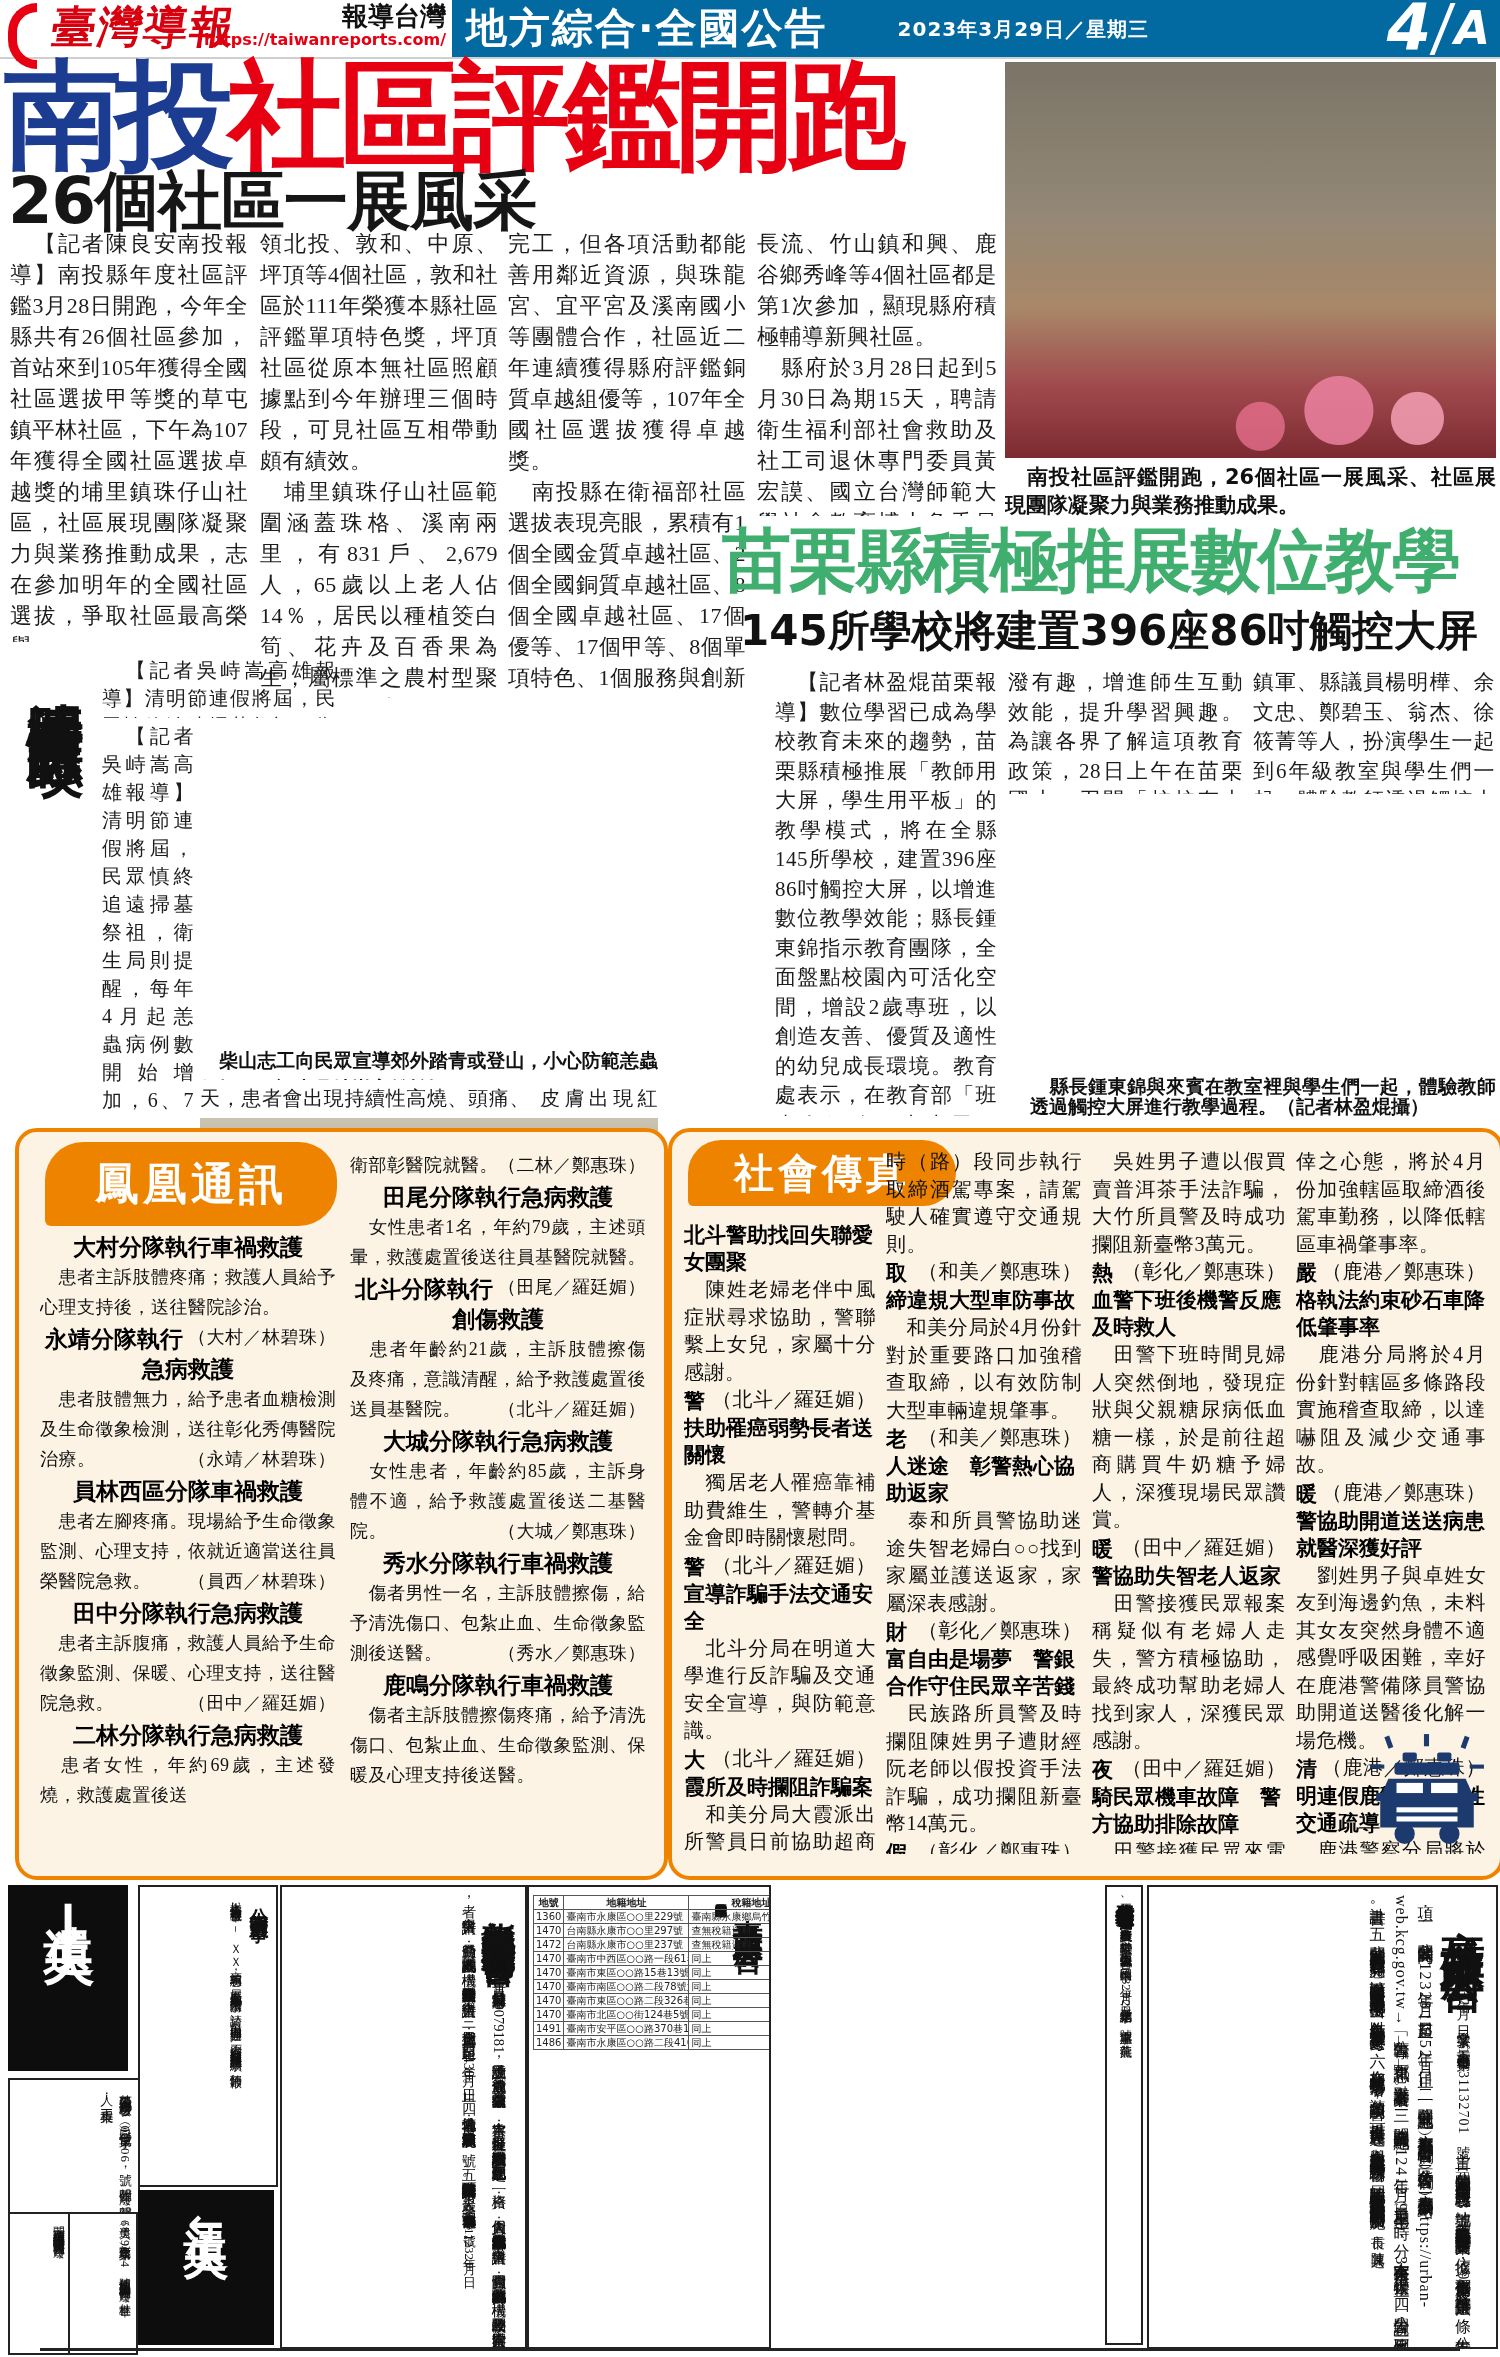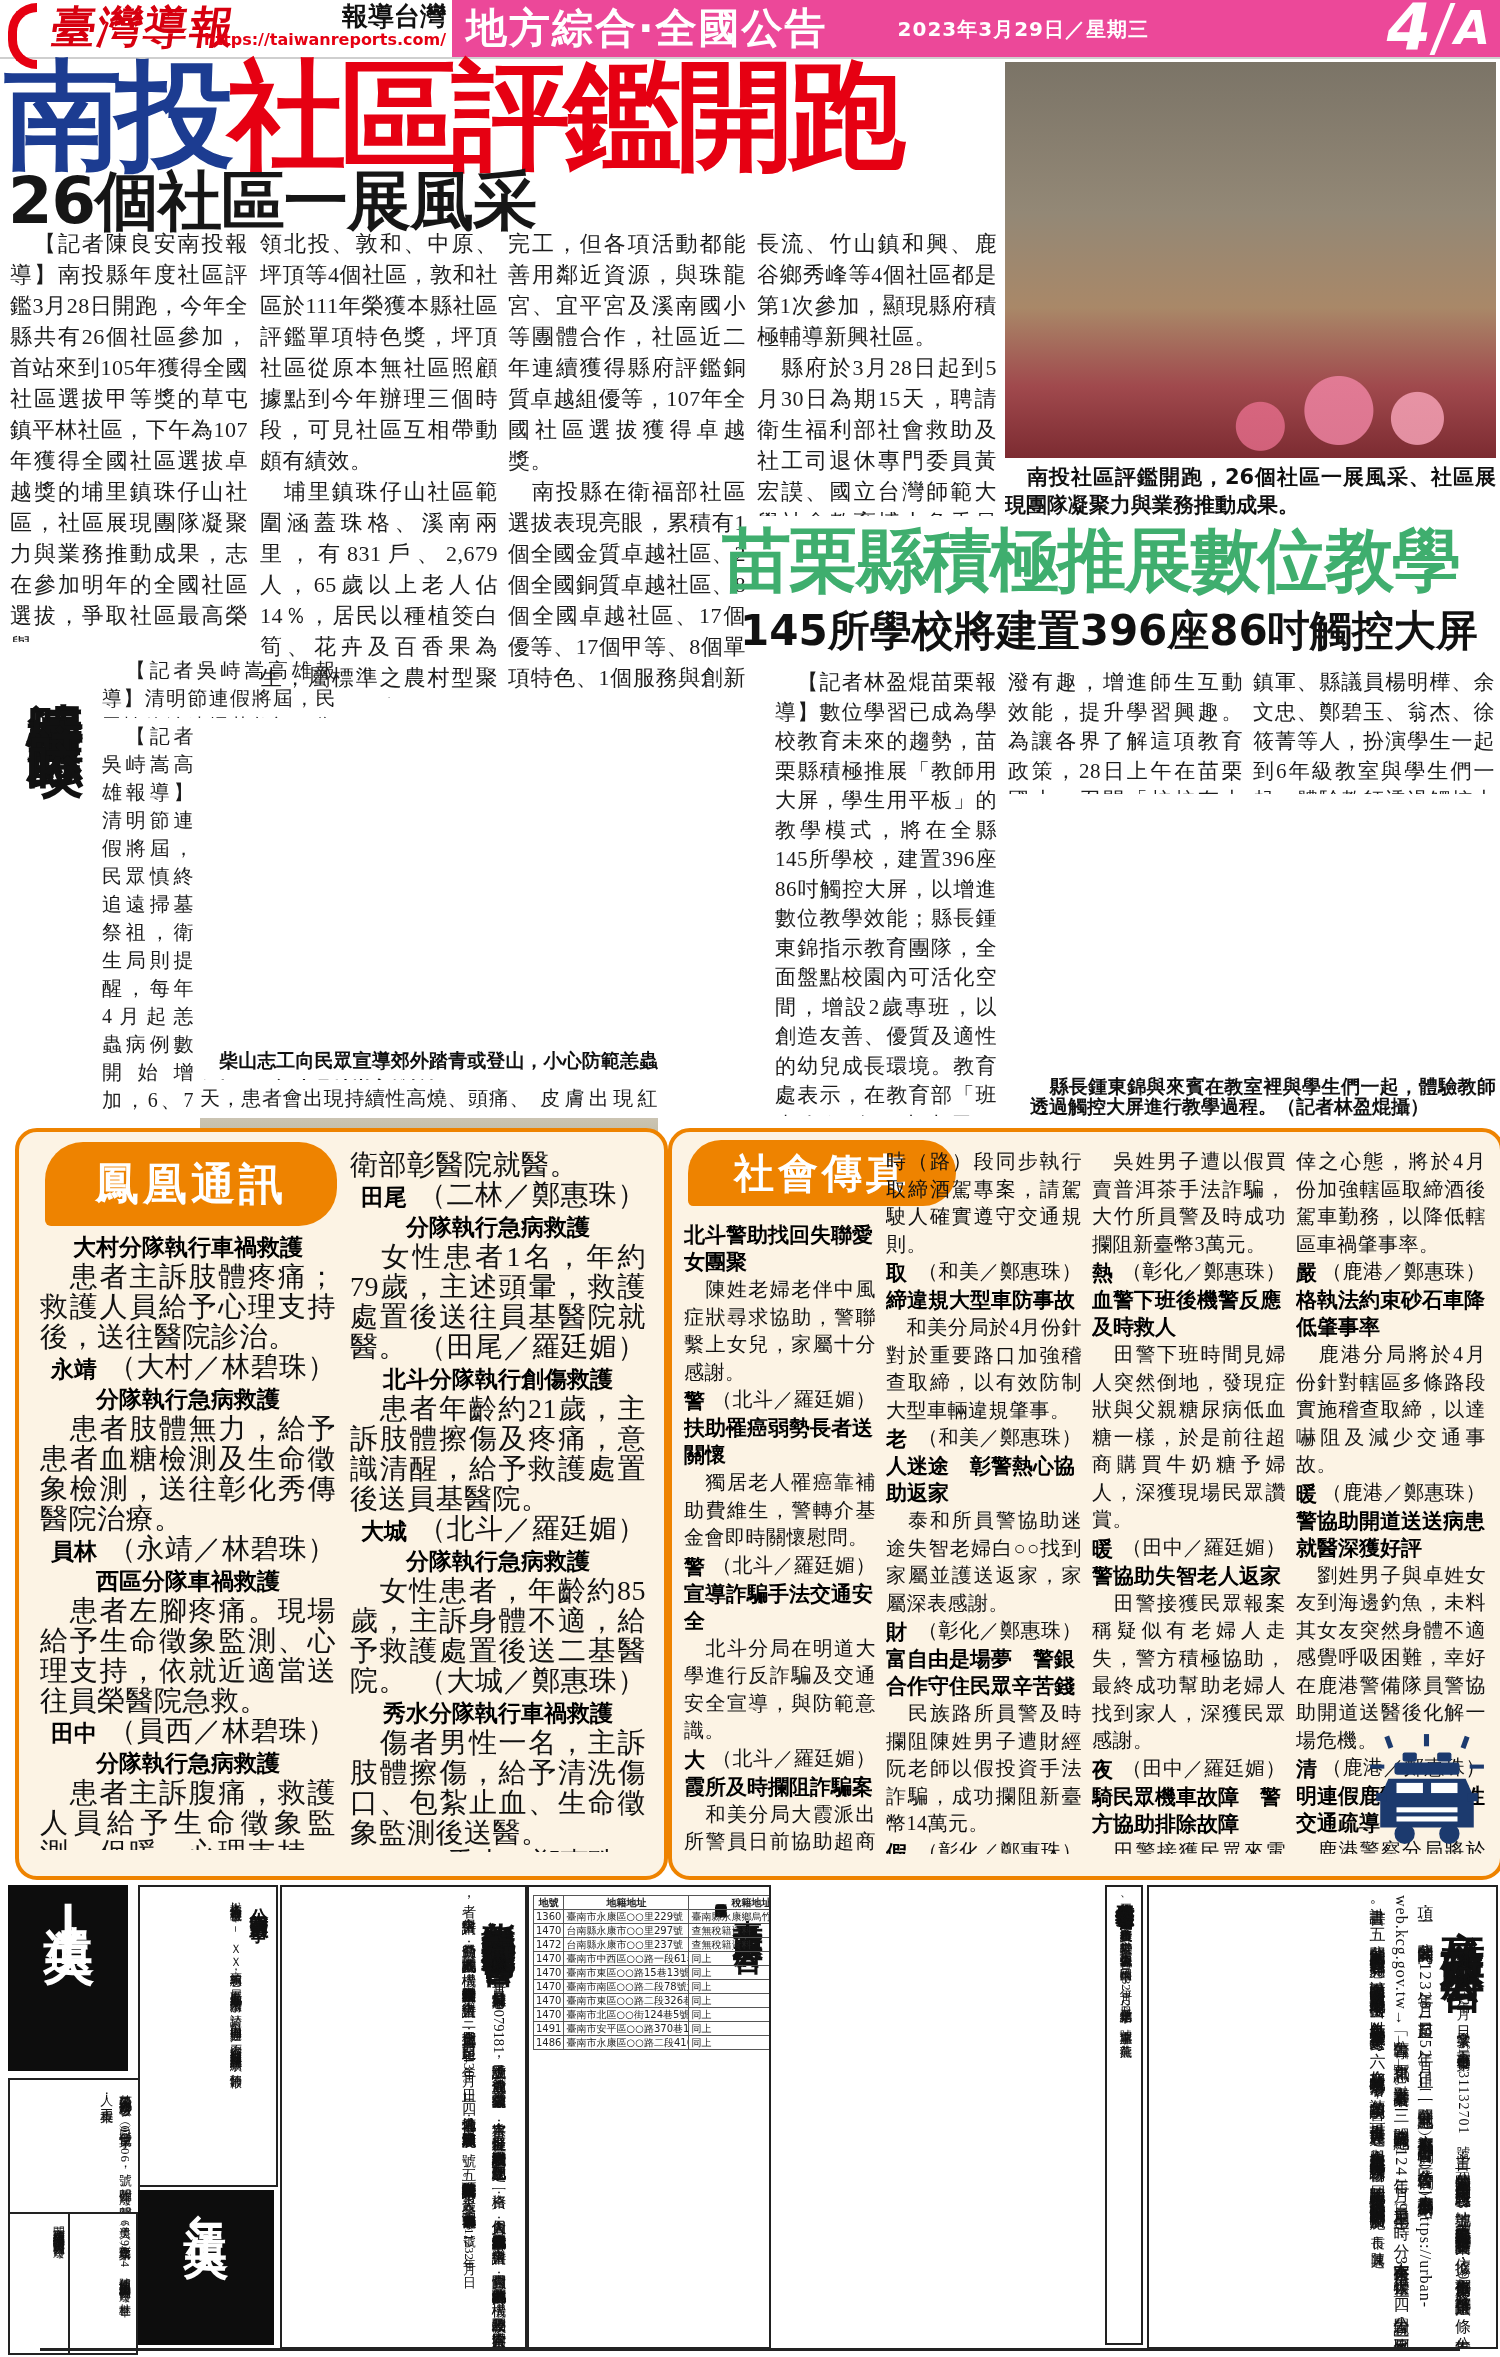--- a/index.html
+++ b/index.html
@@ -7,21 +7,21 @@
         font-family:"Liberation Serif",serif;color:#111;}
   .abs{position:absolute;}
   
   .masthead{left:0;top:0;width:1500px;height:57px;background:#fff;border-bottom:2px solid #cfcfcf;display:flex;}
   .logo-area{position:relative;width:452px;height:57px;}
   .bracket{position:absolute;left:8px;top:3px;width:20px;height:48px;border:9px solid #e60012;border-right:none;border-radius:34px 0 0 34px;}
   .logo-text{position:absolute;left:52px;top:2px;font:bold 44px/52px "Liberation Serif",serif;color:#d7000f;transform:skewX(-8deg);letter-spacing:2px;}
   .tagline{position:absolute;right:6px;top:2px;text-align:right;}
   .tagline .tg1{font:900 26px/28px "DejaVu Sans",sans-serif;color:#111;}
   .tagline .tg2{font:bold 16px/20px "DejaVu Sans",sans-serif;color:#e60012;}
-  .red-band{flex:1;background:#ec4899;color:#fff;display:flex;align-items:center;}
+  .red-band{flex:1;background:#0369a1;color:#fff;display:flex;align-items:center;}
   .band-title{font:900 41px/1 "DejaVu Sans",sans-serif;margin-left:14px;letter-spacing:2px;}
   .band-date{font:bold 20px/1 "DejaVu Sans",sans-serif;margin-left:70px;letter-spacing:1px;}
   .pagebox{margin-left:auto;margin-right:10px;display:flex;align-items:center;height:57px;}
   .pn1{font:900 64px/57px "DejaVu Sans",sans-serif;font-style:italic;}
   .pslash{width:5px;height:52px;background:#fff;transform:skewX(-22deg);margin:0 9px;}
   .pn2{font:900 46px/57px "DejaVu Sans",sans-serif;font-style:italic;}
   
   .main-hl{left:4px;top:56px;width:1000px;height:100px;font:900 118px/1.0 "DejaVu Sans",sans-serif;letter-spacing:-6px;white-space:nowrap;}
   .hl-blue{color:#1c3c91;} .hl-red{color:#e60012;}
   .sub-hl{left:8px;top:168px;width:655px;font:900 64px/1.05 "DejaVu Sans",sans-serif;letter-spacing:-1px;color:#161616;white-space:nowrap;}
@@ -45,21 +45,21 @@
   #photo3 .screen{position:absolute;left:7%;top:9%;width:33%;height:62%;background:#2b2f4a;border-radius:4px;}
   
   .v-hl{writing-mode:vertical-rl;font:900 56px/1.35 "DejaVu Sans",sans-serif;letter-spacing:4px;color:#111;overflow:hidden;}
   
   .nbox{background:#fcf3e4;border:4px solid #ee8300;border-radius:22px;}
   .pill{position:absolute;background:#ee8300;color:#fff;display:flex;align-items:center;justify-content:center;
         font:900 44px/1 "DejaVu Sans",sans-serif;letter-spacing:4px;border-radius:38px 38px 38px 6px;}
   .ncol{position:absolute;overflow:hidden;}
   .news-item{margin-bottom:2px;}
   .ni-title{font:bold 23px/30px "DejaVu Sans",sans-serif;text-align:center;color:#000;}
-  .ni-body{font-size:28px;line-height:30px;text-align:justify;letter-spacing:.5px;}
+  .ni-body{font-size:18px;line-height:30px;text-align:justify;letter-spacing:.5px;}
   .ni-credit{float:right;}
   .small .ni-title{font:bold 21px/27px "DejaVu Sans",sans-serif;text-align:left;}
   .small .ni-body{font-size:20px;line-height:27.5px;}
   
   .notice{border:2px solid #222;background:#fff;overflow:hidden;}
   .vflow{writing-mode:vertical-rl;overflow:hidden;}
   .blackbox{background:#0d0d0d;color:#fff;display:flex;align-items:center;justify-content:flex-start;flex-direction:column;overflow:hidden;}
   .lost-label{writing-mode:vertical-rl;font:900 52px/1.15 "DejaVu Sans",sans-serif;letter-spacing:6px;color:#fff;}
   .lost-arrow{font:900 58px/1 "DejaVu Sans",sans-serif;color:#fff;}
   .tinyad{writing-mode:vertical-rl;font-size:12px;line-height:1.45;letter-spacing:1px;color:#111;overflow:hidden;}

